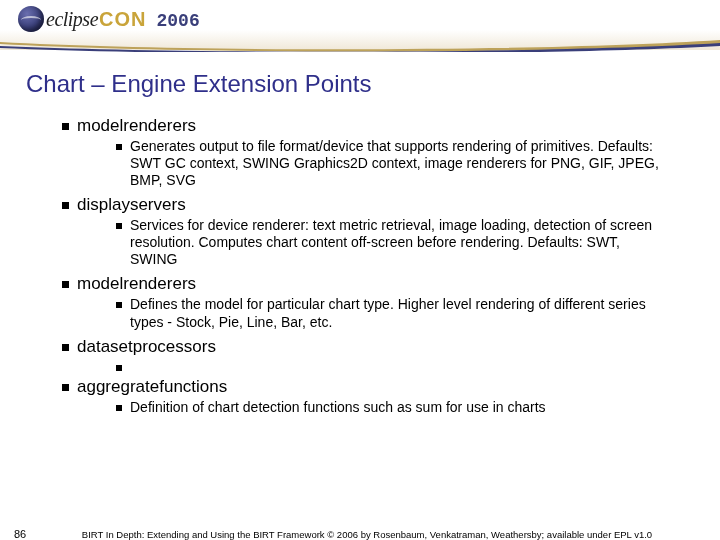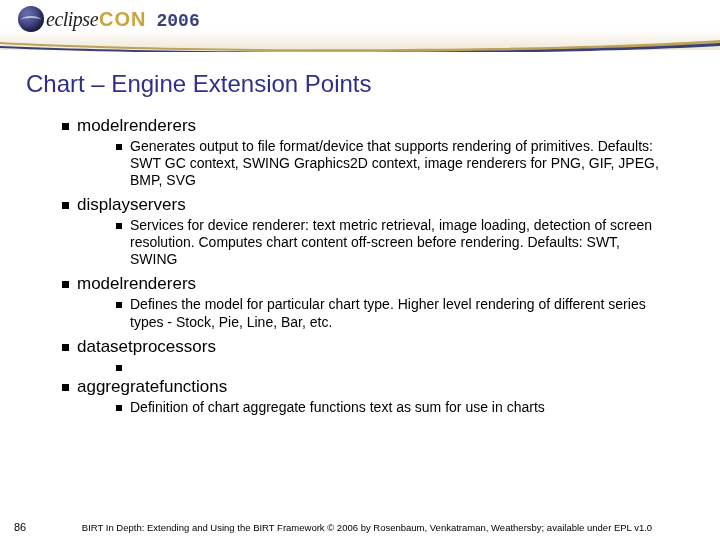--- a/index.html
+++ b/index.html
@@ -121,21 +121,21 @@
     line-height: 1.22;
     color: #000;
     max-width: 540px;
   }
 
   .footer {
     position: absolute;
     left: 0; right: 0; bottom: 0;
     height: 26px;
     display: flex;
-    align-items: center;
+    align-items: flex-end;
   }
   .page-num {
     font-size: 11px;
     color: #000;
     width: 40px;
     text-align: center;
   }
   .footer-text {
     flex: 1;
     text-align: center;
@@ -225,21 +225,21 @@
     </li>
     <li>
       <div class="bullet-row">
           <span class="sq"></span>
         <span class="topic-name">aggregratefunctions</span>
         </div>
       <ul class="sub">
           <li>
             <div class="bullet-row">
               <span class="sq-sm"></span>
-        <span class="desc">Definition of chart aggregate functions text as sum for use in charts</span>
+        <span class="desc">Definition of chart detection functions such as sum for use in charts</span>
             </div>
           </li>
         </ul>
     </li>
   </ul>
 </div>
 
 <div class="footer">
   <div class="page-num">86</div>
   <div class="footer-text">BIRT In Depth: Extending and Using the BIRT Framework © 2006 by Rosenbaum, Venkatraman, Weathersby; available under EPL v1.0</div>

